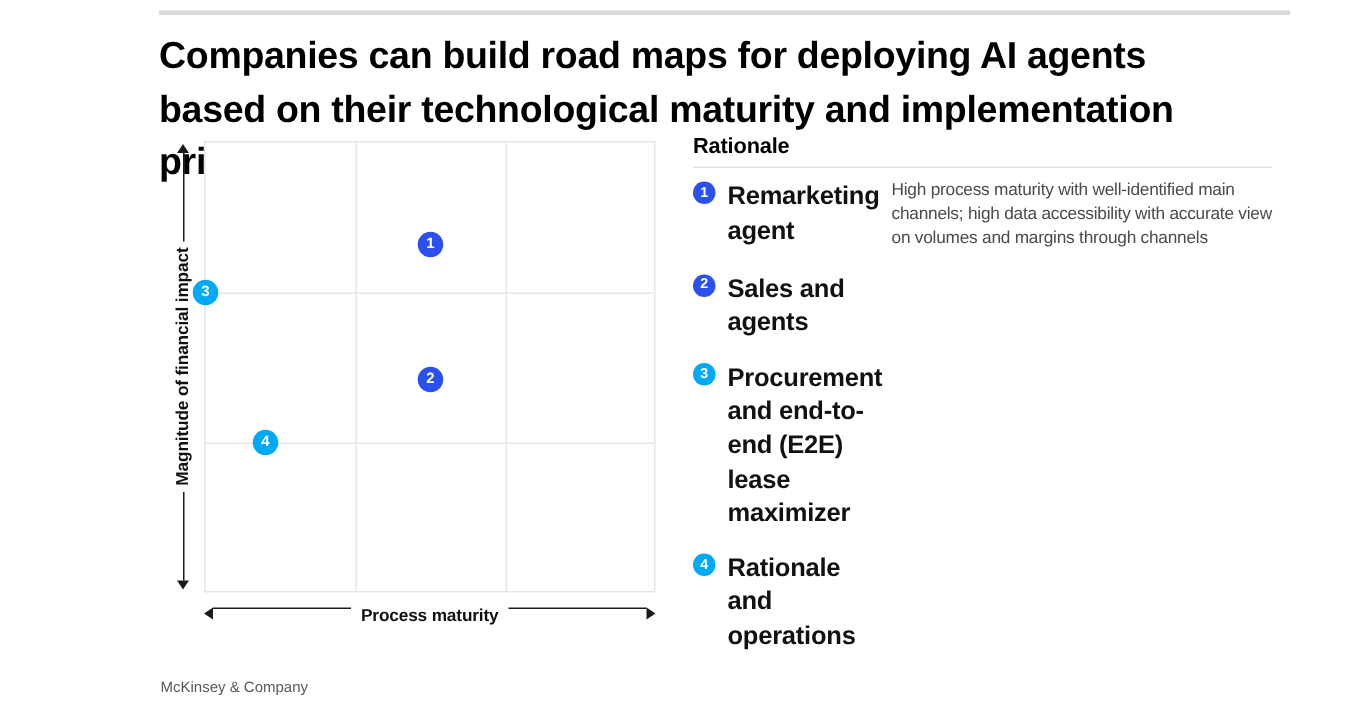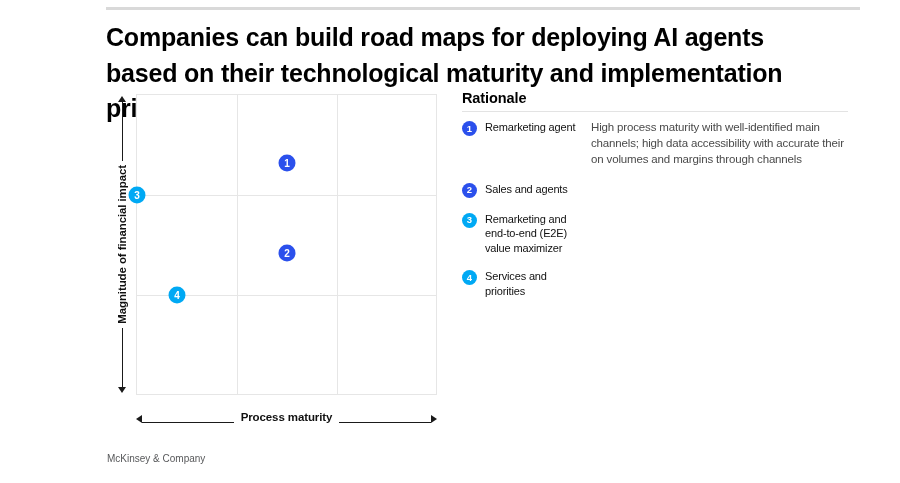--- a/index.html
+++ b/index.html
@@ -126,21 +126,21 @@
   }
 
   
   .x-axis {
     position: absolute;
     left: 30px;
     top: 315px;
     width: 301px;
     height: 18px;
     display: flex;
-    align-items: flex-end;
+    align-items: flex-start;
   }
   .x-axis .arrow-left {
     width: 0; height: 0;
     border-top: 4px solid transparent;
     border-bottom: 4px solid transparent;
     border-right: 6px solid #1a1a1a;
     flex: 0 0 auto;
   }
   .x-axis .arrow-right {
     width: 0; height: 0;
@@ -197,22 +197,22 @@
     font-size: 9.5px;
     font-weight: bold;
     display: flex;
     align-items: center;
     justify-content: center;
     line-height: 1;
     margin-top: 1px;
   }
   .rat-name {
     flex: 0 0 98px;
-    font-size: 11px;
-    font-weight: normal;
+    font-size: 17px;
+    font-weight: bold;
     line-height: 1.33;
     color: #111111;
     margin-left: 8px;
     letter-spacing: -0.15px;
   }
   .rat-desc {
     flex: 1 1 auto;
     font-size: 11.5px;
     line-height: 1.38;
     color: #4a4a4a;
@@ -270,32 +270,32 @@
 
 </div>
 
 <div class="rationale">
   <div class="rationale-title">Rationale</div>
   <div class="rationale-divider"></div>
 
   <div class="rat-row">
     <div class="rat-badge" style="background:#2B50EC">1</div>
     <div class="rat-name">Remarketing agent</div>
-    <div class="rat-desc">High process maturity with well-identified main channels; high data accessibility with accurate their on volumes and margins through channels</div>
+    <div class="rat-desc">High process maturity with well-identified main channels; high data accessibility with accurate view on volumes and margins through channels</div>
   </div>
 
   <div class="rat-row">
     <div class="rat-badge" style="background:#2B50EC">2</div>
     <div class="rat-name">Sales and agents</div>
   </div>
 
   <div class="rat-row">
     <div class="rat-badge" style="background:#00A9F4">3</div>
-    <div class="rat-name">Remarketing and end-to-end (E2E) value maximizer</div>
+    <div class="rat-name">Procurement and end-to-end (E2E) lease maximizer</div>
   </div>
 
   <div class="rat-row">
     <div class="rat-badge" style="background:#00A9F4">4</div>
-    <div class="rat-name">Services and priorities</div>
+    <div class="rat-name">Rationale and operations</div>
   </div>
 </div>
 
 <div class="footer">McKinsey &amp; Company</div>
 
 </body></html>

